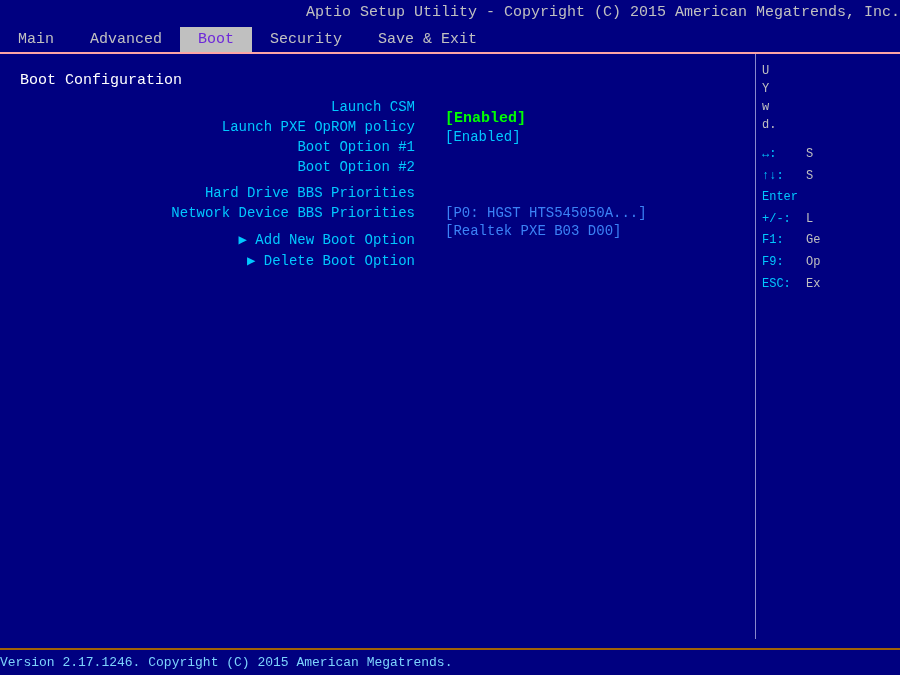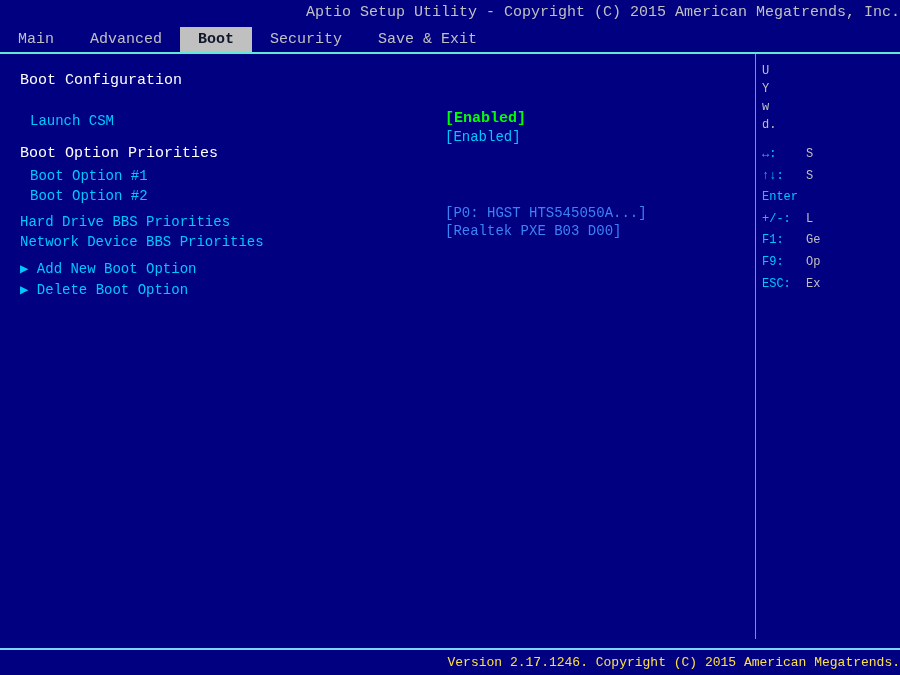--- a/index.html
+++ b/index.html
@@ -20,64 +20,65 @@
       font-size: 15px;
       padding: 4px 0;
       border-bottom: none;
     }
 
     
     #menu-bar {
       display: flex;
       background: #000080;
       padding: 2px 0 0 0;
-      border-bottom: 2px solid #5eead4;
+      border-bottom: 2px solid #fca5a5;
     }
 
     .menu-item {
       color: #c0c0c0;
       padding: 4px 18px;
       font-size: 15px;
       cursor: pointer;
       background: #000080;
     }
 
     .menu-item.active {
       background: #c0c0c0;
-      color: #0f172a;
-      font-weight: bold;
+      color: #6d28d9;
+      font-weight: normal;
     }
 
     
     #main {
       display: flex;
       height: calc(675px - 90px);
     }
 
     
     #left-panel {
       flex: 1;
       padding: 10px 20px;
       color: #c0c0c0;
       font-size: 14px;
       position: relative;
     }
 
     .section-title {
       color: #ffffff;
       font-size: 15px;
-      margin-bottom: 22px;
+      margin-bottom: 8px;
       margin-top: 8px;
     }
 
     .menu-option {
       color: #00c8ff;
       font-size: 14px;
       padding: 2px 0;
       cursor: pointer;
+      text-align: right;
     }
 
     .menu-option.arrow::before {
       content: '▶ ';
       color: #00c8ff;
     }
 
     .subsection-title {
       color: #ffffff;
       font-size: 15px;
@@ -143,23 +144,23 @@
       min-width: 40px;
     }
 
     
     #bottom-bar {
       position: absolute;
       bottom: 0;
       left: 0;
       right: 0;
       background: #000080;
-      border-top: 2px solid #7dd3fc;
-      color: #fde047;
-      text-align: right;
+      border-top: 2px solid #a16207;
+      color: #7dd3fc;
+      text-align: left;
       font-size: 13px;
       padding: 5px 0;
     }
 
     .spacer { margin-top: 6px; }
     .indent { padding-left: 10px; }
   </style>
 </head>
 <body>
 
@@ -173,22 +174,22 @@
   <div class="menu-item active">Boot</div>
   <div class="menu-item">Security</div>
   <div class="menu-item">Save &amp; Exit</div>
 </div>
 
 <div id="main">
 
   <div id="left-panel">
     <div class="section-title">Boot Configuration</div>
     <div class="menu-option indent">Launch CSM</div>
-
-    <div class="subsection-title">Boot Option Priorities</div>
+    <div class="menu-option indent">Launch PXE OpROM policy</div>
+
     <div class="menu-option indent">Boot Option #1</div>
     <div class="menu-option indent">Boot Option #2</div>
 
     <div class="spacer"></div>
     <div class="menu-option">Hard Drive BBS Priorities</div>
     <div class="menu-option">Network Device BBS Priorities</div>
 
     <div class="spacer"></div>
     <div class="menu-option arrow">Add New Boot Option</div>
     <div class="menu-option arrow">Delete Boot Option</div>

